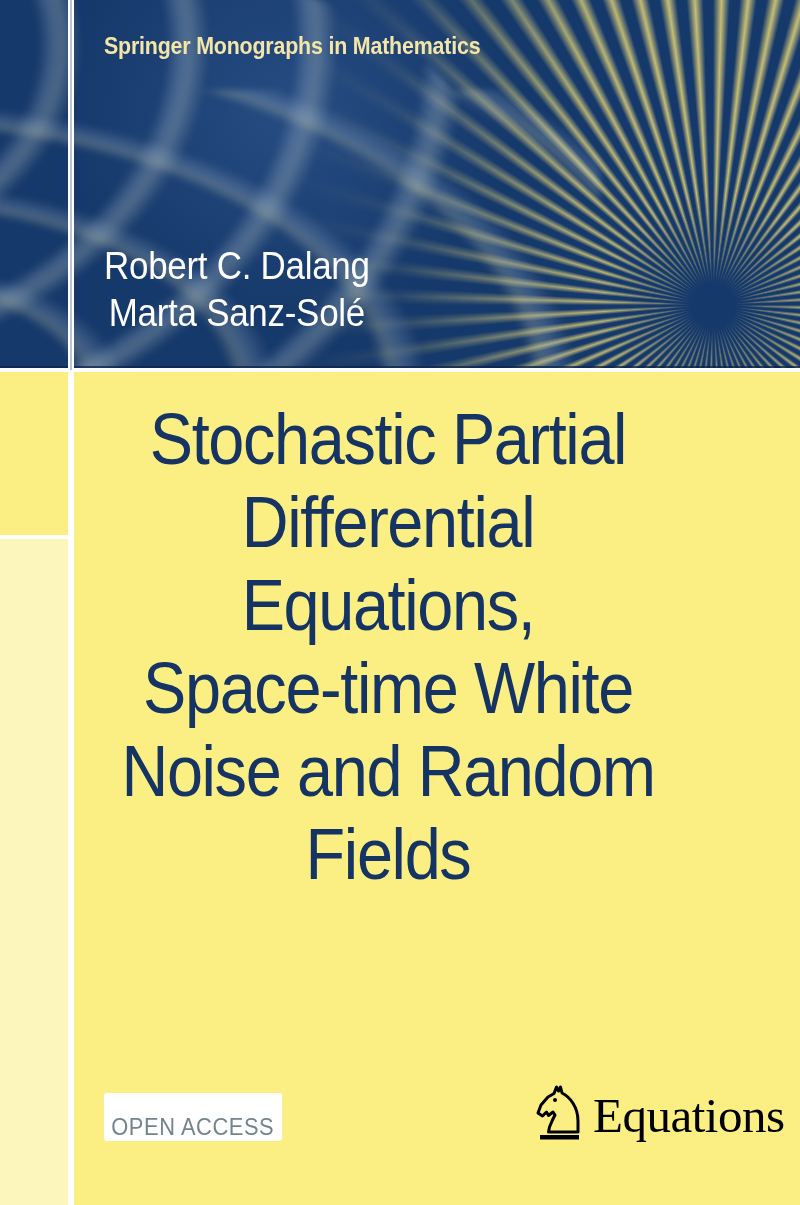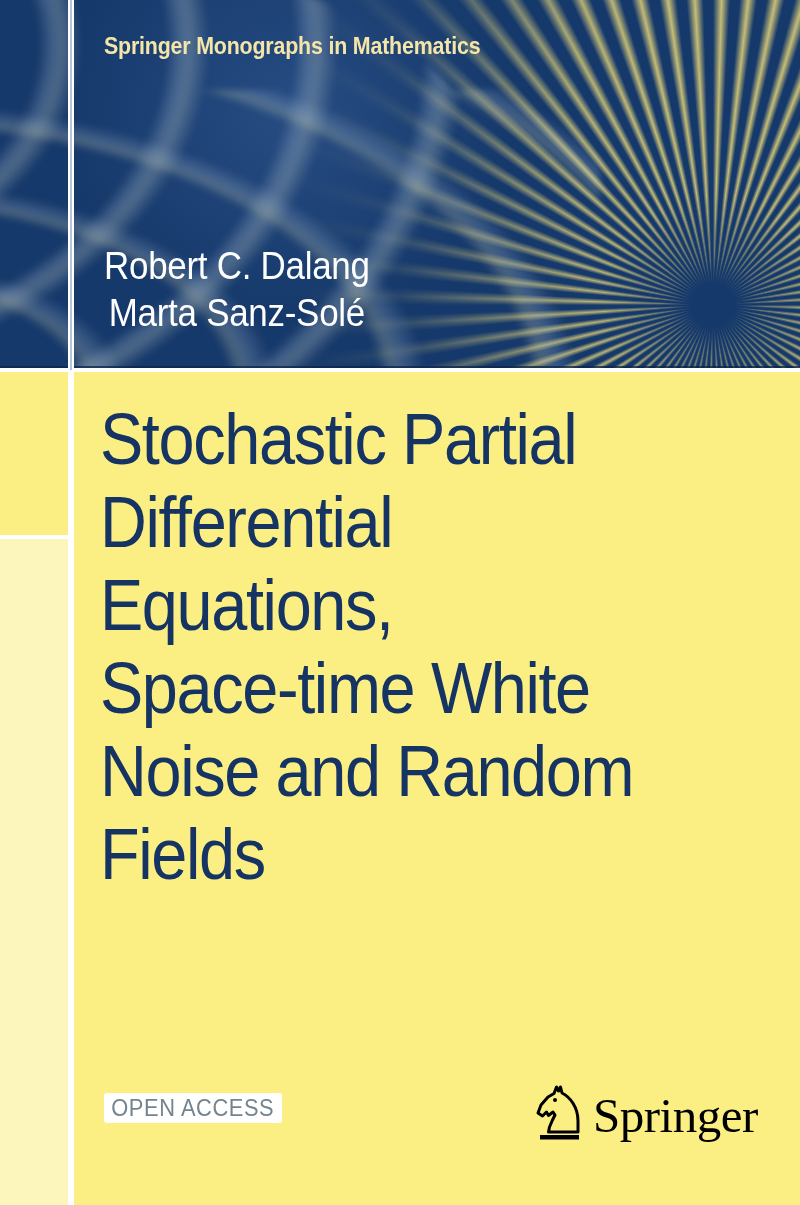--- a/index.html
+++ b/index.html
@@ -211,43 +211,44 @@
     transform: scaleX(0.92);
     transform-origin: left center;
   }
 
   .book-title {
     position: absolute;
     left: 100px;
     top: 398px;
     width: 640px;
     color: #153463;
+    text-align: center;
   }
   .title-line {
     font-family: "Liberation Sans Narrow", "Liberation Sans", sans-serif;
     font-size: 72px;
     font-weight: normal;
     line-height: 83px;
     letter-spacing: -1.5px;
     white-space: nowrap;
     transform: scaleX(0.90);
     transform-origin: left center;
   }
 
   
   .oa-badge {
     position: absolute;
     left: 104px;
     top: 1093px;
     width: 178px;
-    height: 30px;
+    height: 48px;
     background: #FFFFFF;
     border-radius: 3px;
     display: flex;
-    align-items: center;
+    align-items: flex-end;
     justify-content: center;
   }
   .oa-badge span {
     font-family: "Liberation Sans Narrow", "Liberation Sans", sans-serif;
     font-size: 23px;
     font-weight: normal;
     letter-spacing: 0.6px;
     color: #74848F;
     transform: scaleX(0.95);
   }
@@ -323,16 +324,16 @@
 
   <div class="springer-logo">
     <svg class="knight" viewBox="0 0 104 124">
       <g fill="none" stroke="#000000" stroke-width="6" stroke-linejoin="round" stroke-linecap="round">
         <path d="M47 10 L42 23 L30 30 L16 46 L10 62 L19 68 L27 60 L31 67 L40 60 L44 66
                  L39 76 L33 90 L31 100 L90 100 L90 78 C90 50 74 30 58 22 L55 10 L51 18 Z"></path>
       </g>
       <circle cx="44" cy="36" r="4" fill="#000000"></circle>
       <rect x="14" y="106" width="78" height="9" fill="#000000"></rect>
     </svg>
-    <div class="springer-word">Springer</div>
+    <div class="springer-word">Equations</div>
   </div>
 
 </div>
 
 </body></html>

